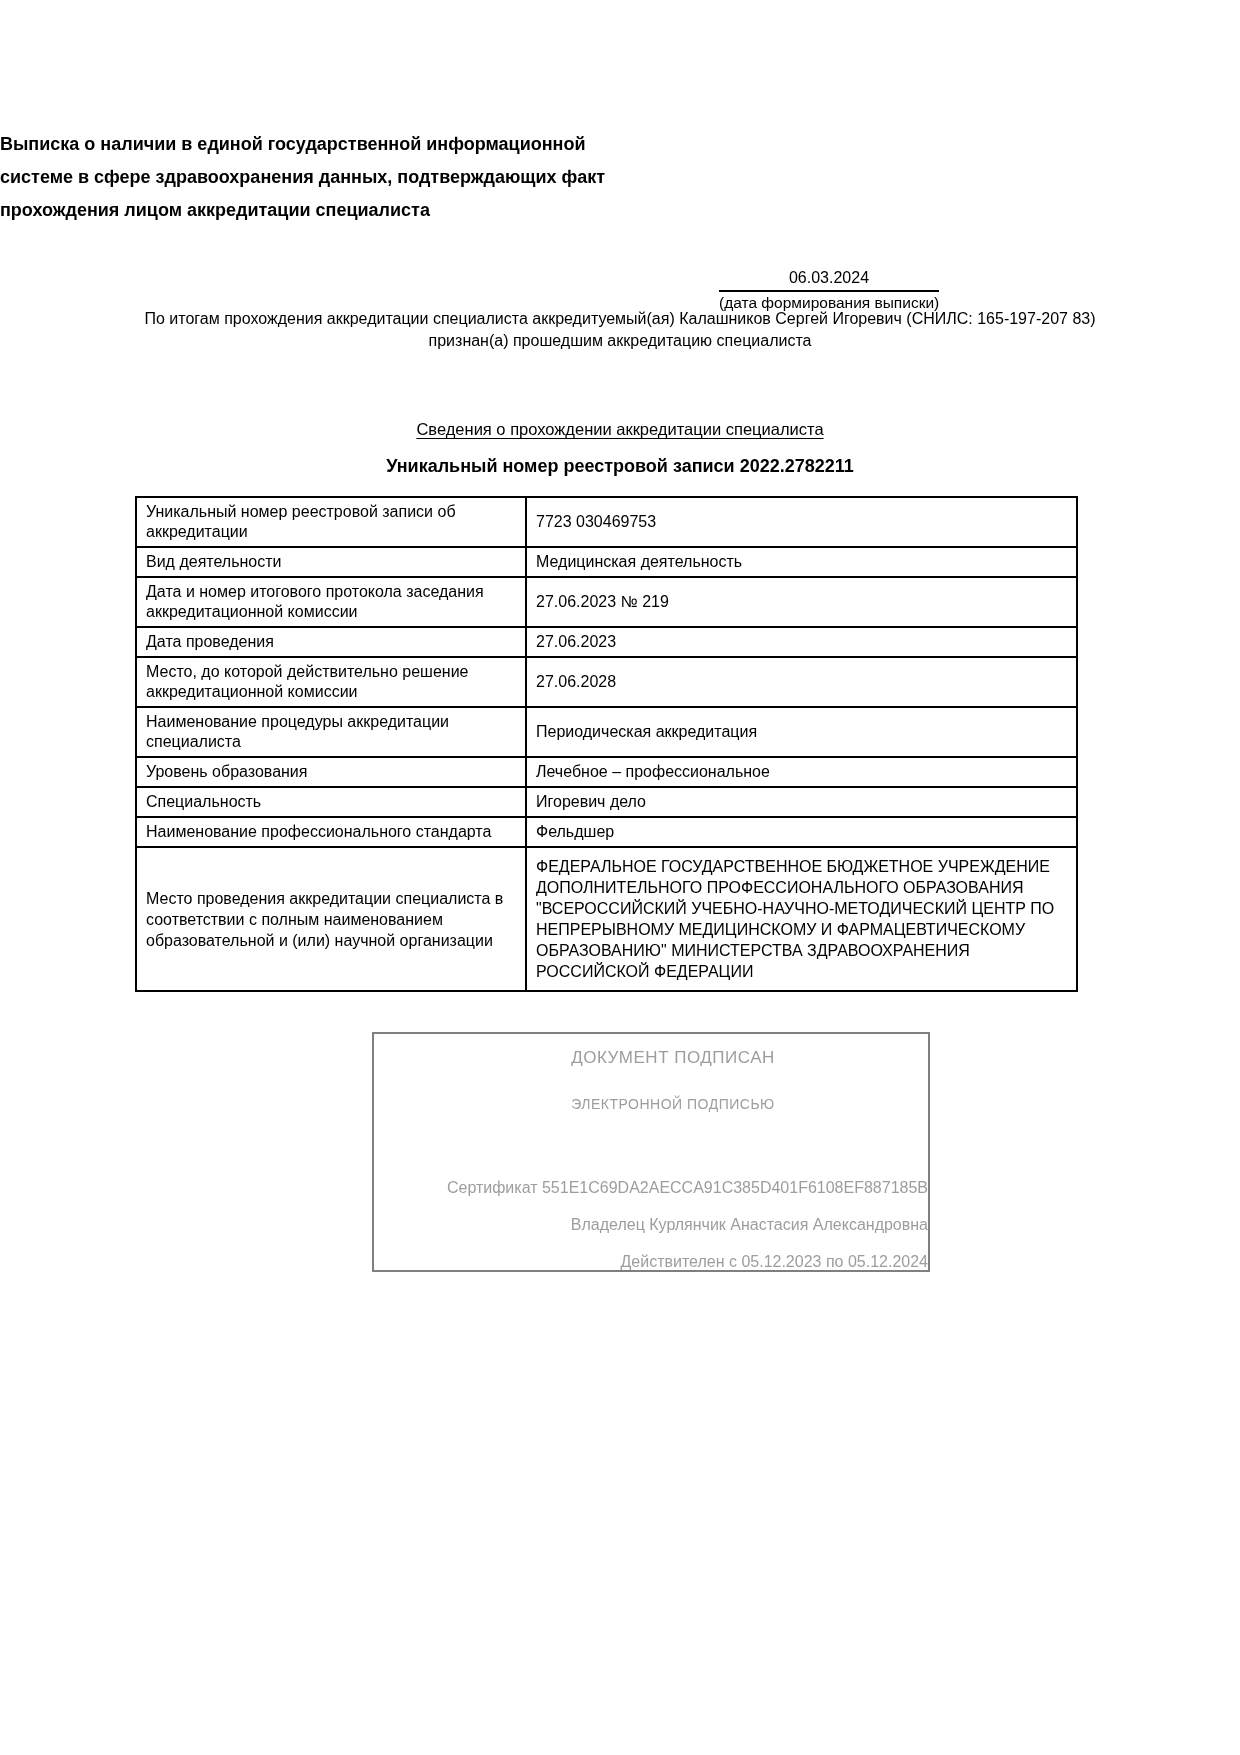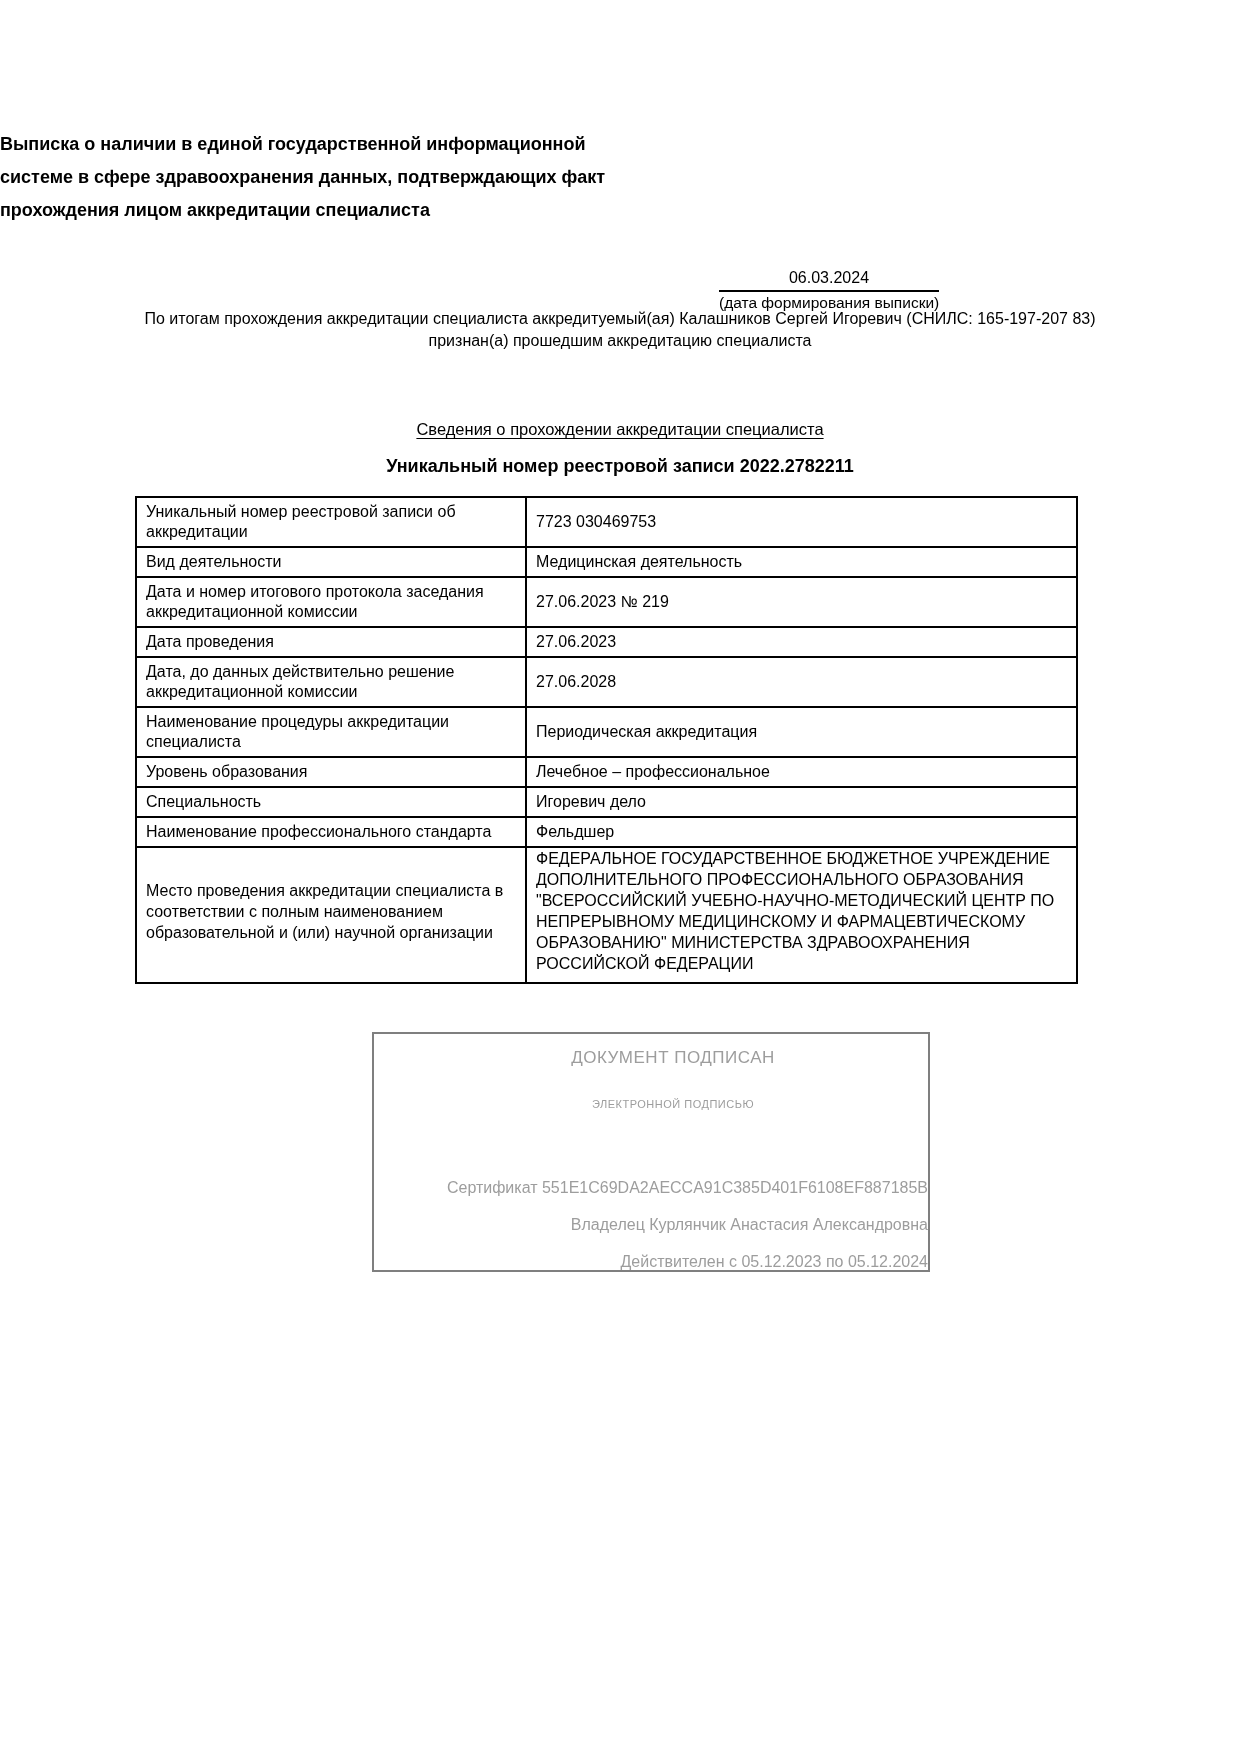--- a/index.html
+++ b/index.html
@@ -96,21 +96,21 @@
     border: 2px solid #000000;
     font-size: 16px;
     line-height: 20px;
     padding: 4px 12px 4px 9px;
     vertical-align: middle;
     word-wrap: break-word;
   }
   table.acc-table col.c-label { width: 390px; }
   table.acc-table col.c-value { width: 551px; }
   table.acc-table tr:last-child td {
-    padding-top: 0;
+    padding-top: 8px;
     padding-bottom: 8px;
     line-height: 21px;
   }
 
   
   .sig-box {
     position: absolute;
     top: 1032px;
     left: 372px;
     width: 558px;
@@ -123,21 +123,21 @@
   .sig-h1 {
     margin-top: 14px;
     text-align: center;
     font-size: 17px;
     line-height: 19px;
     letter-spacing: 0.5px;
   }
   .sig-h2 {
     margin-top: 28px;
     text-align: center;
-    font-size: 11px;
+    font-size: 14px;
     line-height: 19px;
     letter-spacing: 0.5px;
   }
   .sig-details {
     margin-top: 64px;
     padding-left: 16px;
     font-size: 16px;
   }
   .sig-line {
     line-height: 19px;
@@ -181,21 +181,21 @@
     </tr>
     <tr>
       <td>Дата и номер итогового протокола заседания аккредитационной комиссии</td>
       <td>27.06.2023 № 219</td>
     </tr>
     <tr>
       <td>Дата проведения</td>
       <td>27.06.2023</td>
     </tr>
     <tr>
-      <td>Дата, до данных действительно решение аккредитационной комиссии</td>
+      <td>Место, до которой действительно решение аккредитационной комиссии</td>
       <td>27.06.2028</td>
     </tr>
     <tr>
       <td>Наименование процедуры аккредитации специалиста</td>
       <td>Периодическая аккредитация</td>
     </tr>
     <tr>
       <td>Уровень образования</td>
       <td>Лечебное – профессиональное</td>
     </tr>

